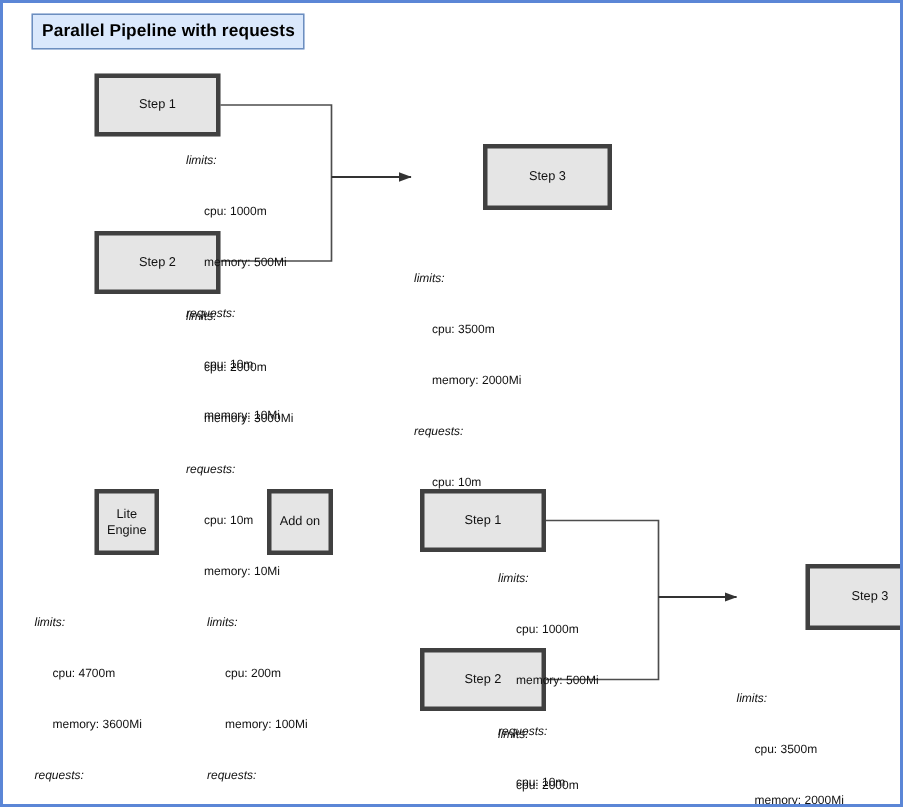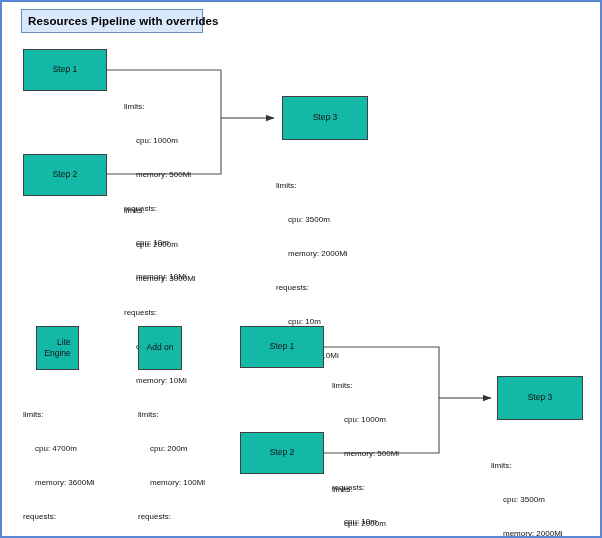--- a/index.html
+++ b/index.html
@@ -35,40 +35,41 @@
     font-size: 11.5px;
     color: #000000;
     display: flex;
     align-items: center;
     padding-left: 6px;
     letter-spacing: 0.1px;
     white-space: nowrap;
   }
   .nodebox {
     position: absolute;
-    background: #14b8a6;
-    border: 1px solid #404040;
+    background: #e5e5e5;
+    border: 3px solid #404040;
     display: flex;
     align-items: center;
     justify-content: center;
     text-align: center;
     font-size: 8.5px;
     color: #111111;
     line-height: 1.35;
     white-space: pre-line;
+    margin-left: 40px;
   }
   .spec {
     position: absolute;
     font-size: 8px;
     line-height: 1.42;
     color: #111111;
     white-space: pre;
   }
   .spec .ind { padding-left: 12px; display: block; }
-  .spec .hdr { display: block; }
+  .spec .hdr { display: block; font-style: italic; }
 </style>
 </head>
 <body>
 
 <div id="page">
 
   <svg class="layer" viewBox="0 0 598 534" width="598" height="534">
     <defs>
       <marker id="arrow" markerWidth="9" markerHeight="9" refX="8" refY="3.2" orient="auto" markerUnits="userSpaceOnUse">
         <path d="M0,0 L8.5,3.2 L0,6.4 z" fill="#333333"></path>
@@ -83,21 +84,21 @@
     </g>
 
     <g stroke="#4d4d4d" stroke-width="1.1" fill="none">
       <path d="M322,345 L437,345 L437,451 L322,451"></path>
     </g>
     <g>
       <line x1="437" y1="396" x2="489" y2="396" stroke="#333333" stroke-width="1.2" marker-end="url(#arrow)"></line>
     </g>
   </svg>
 
-  <div class="banner" style="left:19px; top:7px; width:182px; height:24px;">Resources Pipeline with  overrides</div>
+  <div class="banner" style="left:19px; top:7px; width:182px; height:24px;">Parallel Pipeline with  requests</div>
 
   <div class="nodebox" style="left:21px; top:47px; width:84px; height:42px;">Step 1</div>
 
   <div class="nodebox" style="left:21px; top:152px; width:84px; height:42px;">Step 2</div>
 
   <div class="nodebox" style="left:280px; top:94px; width:86px; height:44px;">Step 3</div>
 
   <div class="spec" style="left:122px; top:76px;">
     <span class="hdr">limits:</span>
     <span class="ind">cpu: 1000m</span>
@@ -119,21 +120,21 @@
   <div class="spec" style="left:274px; top:155px;">
     <span class="hdr">limits:</span>
     <span class="ind">cpu: 3500m</span>
     <span class="ind">memory: 2000Mi</span>
     <span class="hdr">requests:</span>
     <span class="ind">cpu: 10m</span>
     <span class="ind">memory: 10Mi</span>
   </div>
 
 
-  <div class="nodebox" style="left:34px; top:324px; width:43px; height:44px;text-align:right;">Lite
+  <div class="nodebox" style="left:21px; top:324px; width:43px; height:44px;">Lite
 Engine</div>
 
   <div class="nodebox" style="left:136px; top:324px; width:44px; height:44px;">Add on</div>
 
   <div class="nodebox" style="left:238px; top:324px; width:84px; height:42px;">Step 1</div>
 
   <div class="nodebox" style="left:238px; top:430px; width:84px; height:42px;">Step 2</div>
 
   <div class="nodebox" style="left:495px; top:374px; width:86px; height:44px;">Step 3</div>
 

